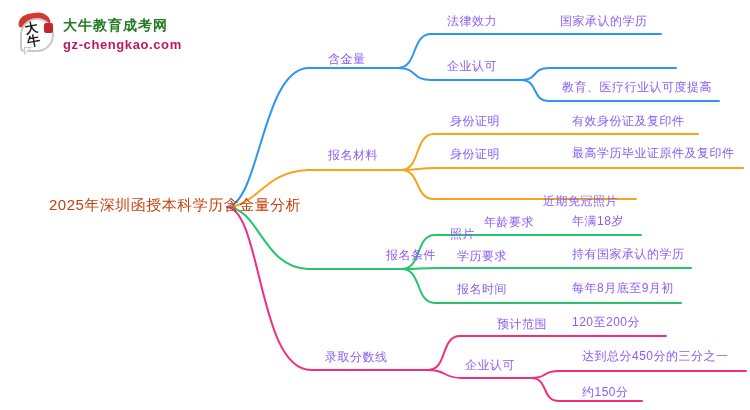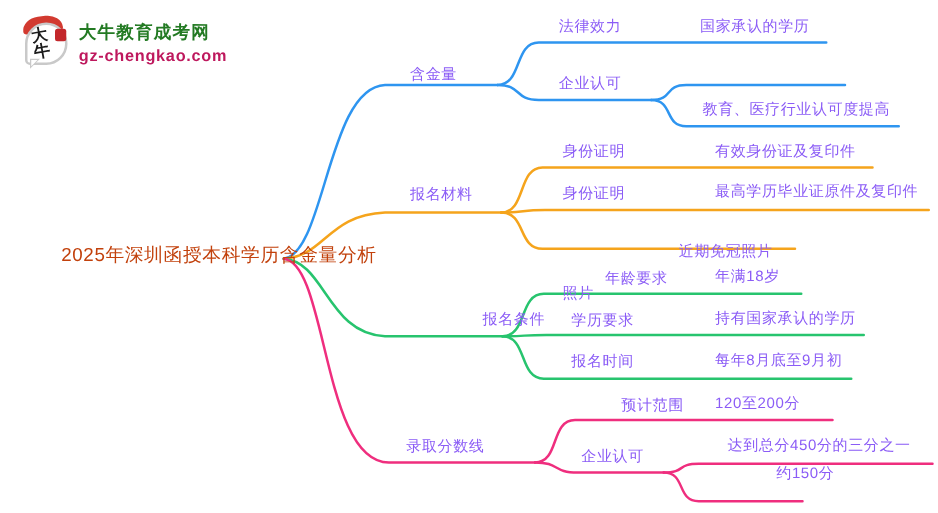--- a/index.html
+++ b/index.html
@@ -124,15 +124,15 @@
   <div class="node" style="left:457px;top:248px;text-align:center;">学历要求</div>
   <div class="node" style="left:572px;top:246px;">持有国家承认的学历</div>
   <div class="node" style="left:457px;top:281px;">报名时间</div>
   <div class="node" style="left:572px;top:280px;">每年8月底至9月初</div>
 
   <div class="node" style="left:325px;top:349px;">录取分数线</div>
   <div class="node" style="left:465px;top:316px;margin-left:32px;">预计范围</div>
   <div class="node" style="left:572px;top:314px;">120至200分</div>
   <div class="node" style="left:465px;top:357px;">企业认可</div>
   <div class="node" style="left:582px;top:348px;">达到总分450分的三分之一</div>
-  <div class="node" style="left:582px;top:370px;margin-left:39px;">约150分</div>
+  <div class="node" style="left:582px;top:384px;">约150分</div>
 
 </div>
 
 </body></html>

